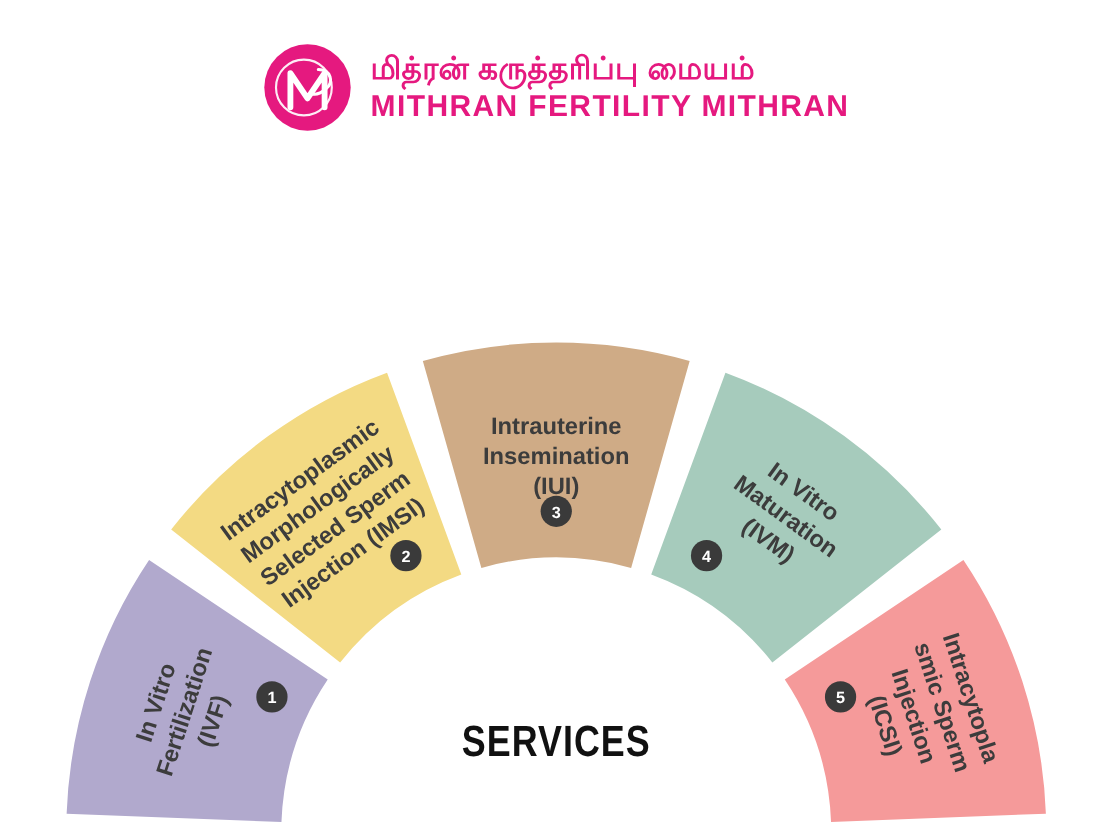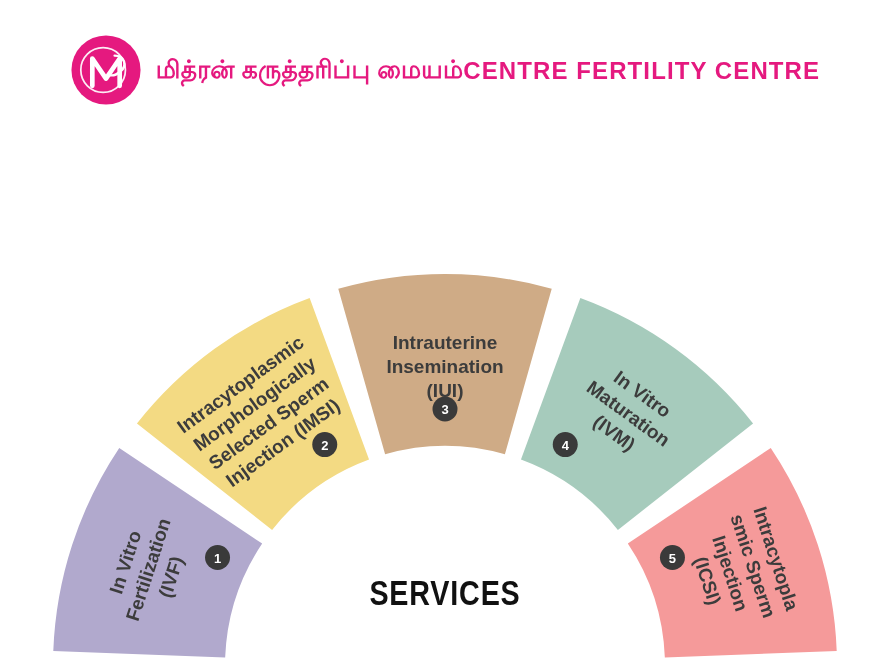--- a/index.html
+++ b/index.html
@@ -34,20 +34,21 @@
     gap: 14px;
   }
   .brand-mark {
     width: 72px;
     height: 72px;
     flex: 0 0 auto;
     display: block;
   }
   .brand-text {
     display: flex;
+    flex-direction: column;
     justify-content: center;
     line-height: 1;
   }
   .brand-tamil {
     color: #e5197f;
     font-size: 25px;
     font-weight: bold;
     letter-spacing: 0.2px;
     white-space: nowrap;
     line-height: 1.15;
@@ -108,21 +109,21 @@
 
   <div class="brand">
     <svg class="brand-mark" viewBox="0 0 100 100">
       <circle cx="50" cy="50" r="48" fill="#e5197f"></circle>
       <circle cx="46" cy="50" r="31" fill="none" stroke="#ffffff" stroke-width="2.4" opacity="0.92"></circle>
       <path d="M31 72 L31 34 L50 62 L69 34 L69 72" fill="none" stroke="#ffffff" stroke-width="6.5" stroke-linecap="round" stroke-linejoin="round"></path>
       <path d="M62 30 C76 30 80 44 70 52 C64 57 58 58 55 57" fill="none" stroke="#ffffff" stroke-width="3.4" stroke-linecap="round"></path>
     </svg>
     <div class="brand-text">
       <div class="brand-tamil">மித்ரன் கருத்தரிப்பு மையம்</div>
-      <div class="brand-en">CENTRE FERTILITY CENTRE</div>
+      <div class="brand-en">MITHRAN FERTILITY MITHRAN</div>
     </div>
   </div>
 
   <svg id="donut" viewBox="0 0 890 664">
     <g id="segments">
         <g>
           <path class="seg-path" d="M 53.28893676703649 650.9519788376923 A 392 392 0 0 1 119.25408804446334 447.93211872388054 L 262.1834167596478 543.6149645899329 A 220 220 0 0 0 225.16215838966332 657.5546820007456 Z" fill="#b1a9cd"></path>
           <g transform="translate(148.27036691591212 569.5866977550163) rotate(288)">
             <text class="seg-label" x="0" y="-24" text-anchor="middle" dominant-baseline="central">In Vitro</text>
             <text class="seg-label" x="0" y="0" text-anchor="middle" dominant-baseline="central">Fertilization</text>

